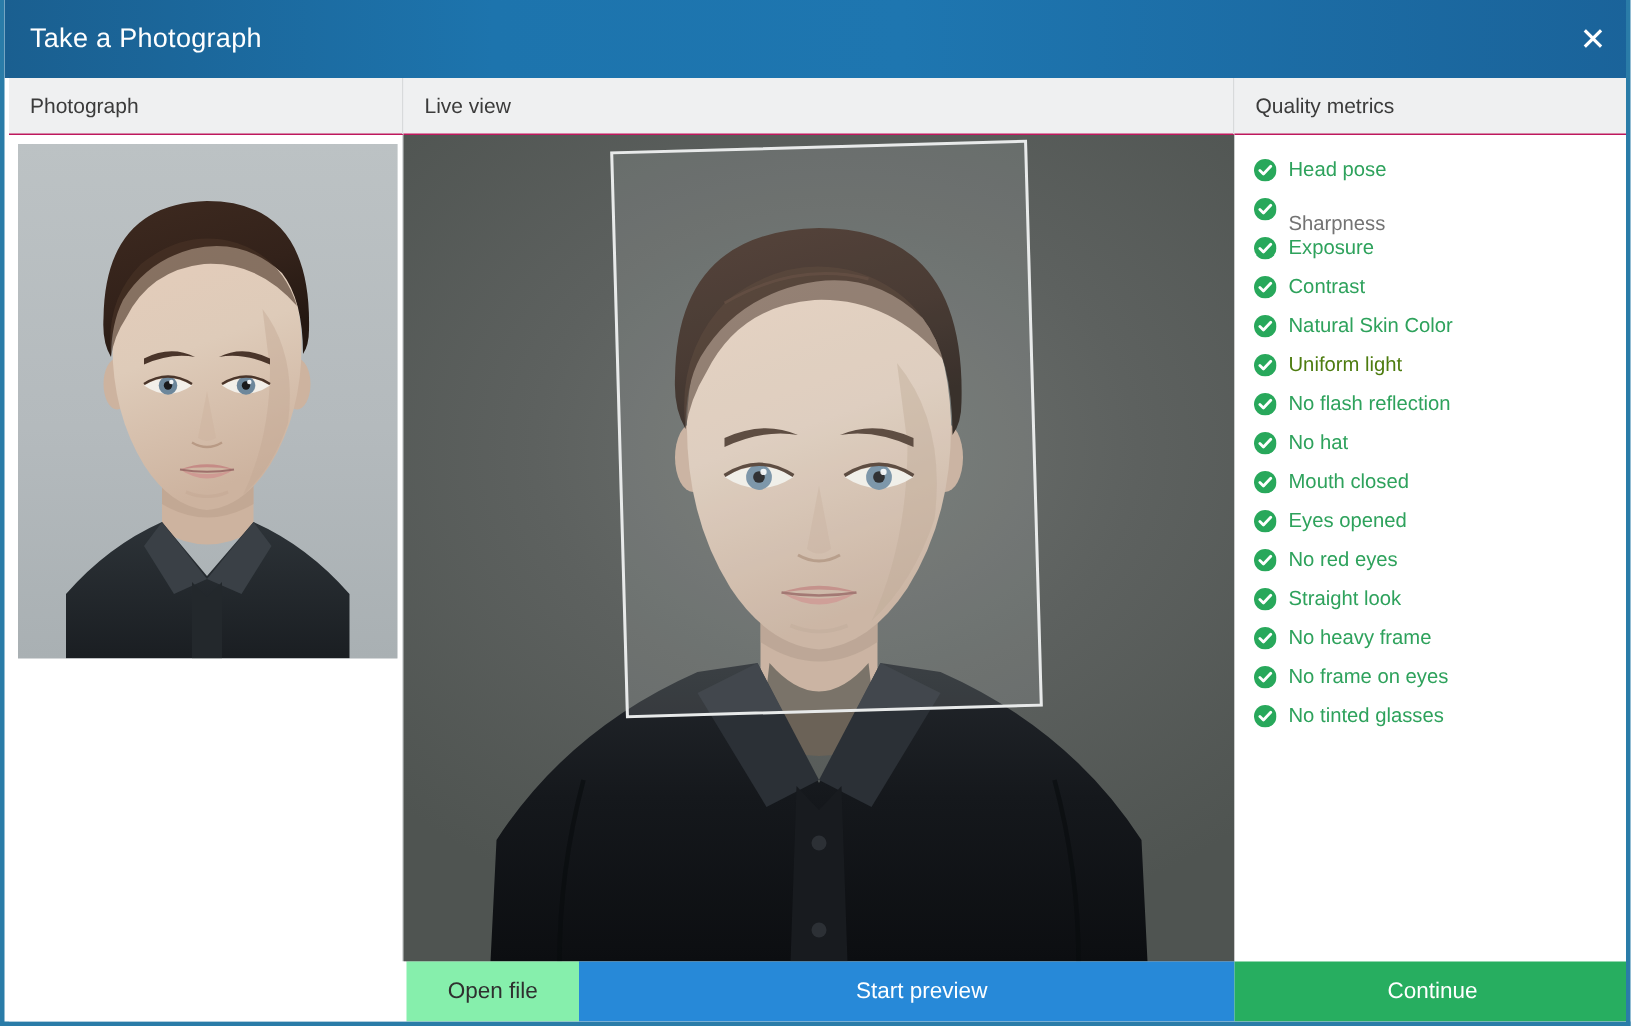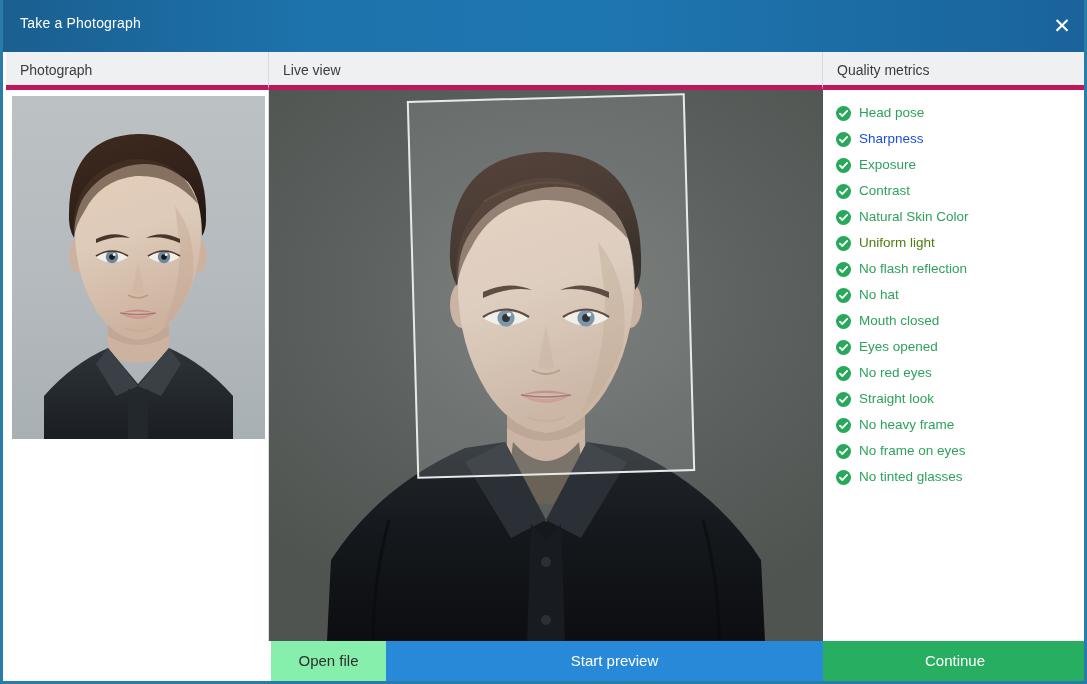--- a/index.html
+++ b/index.html
@@ -33,21 +33,21 @@
     position: absolute;
     left: 0; top: 0;
     width: 1087px;
     height: 52px;
     background: linear-gradient(to right, #1a5f90 0%, #1d74ad 30%, #1e76b0 55%, #1a639a 100%);
   }
   #title-text {
     position: absolute;
     left: 17px;
     top: 15px;
-    font-size: 14px;
+    font-size: 18px;
     color: #ffffff;
     letter-spacing: 0.2px;
   }
   #close-button {
     position: absolute;
     right: 0; top: 0;
     width: 56px;
     height: 52px;
     cursor: pointer;
   }
@@ -62,21 +62,21 @@
     font-weight: bold;
     font-family: "DejaVu Sans", sans-serif;
   }
 
   
   .col-header {
     position: absolute;
     top: 52px;
     height: 38px;
     background: #eff0f1;
-    border-bottom: 5px solid #be185d;
+    border-bottom: 1px solid #be185d;
     box-sizing: border-box;
   }
   .col-header .hdr-label {
     position: absolute;
     left: 14px;
     top: 10px;
     font-size: 14px;
     color: #3b3b3b;
   }
   #hdr-photo { left: 3px;   width: 263px; border-right: 1px solid #d8dadb; }
@@ -387,21 +387,21 @@
             <circle cx="8" cy="8" r="8" fill="#28a85b"></circle>
             <path d="M4.2 8.2 L6.7 10.7 L11.9 5.2" stroke="#ffffff" stroke-width="2" fill="none" stroke-linecap="round" stroke-linejoin="round"></path>
           </svg>
           <span class="metric-label" style="color: rgb(46, 162, 92);">Head pose</span>
         </div>
         <div class="metric-row">
           <svg class="check-icon" viewBox="0 0 16 16">
             <circle cx="8" cy="8" r="8" fill="#28a85b"></circle>
             <path d="M4.2 8.2 L6.7 10.7 L11.9 5.2" stroke="#ffffff" stroke-width="2" fill="none" stroke-linecap="round" stroke-linejoin="round"></path>
           </svg>
-          <span class="metric-label" style="color: #1d4ed8;">Sharpness</span>
+          <span class="metric-label" style="color: #737373; margin-top: 10px;">Sharpness</span>
         </div>
         <div class="metric-row">
           <svg class="check-icon" viewBox="0 0 16 16">
             <circle cx="8" cy="8" r="8" fill="#28a85b"></circle>
             <path d="M4.2 8.2 L6.7 10.7 L11.9 5.2" stroke="#ffffff" stroke-width="2" fill="none" stroke-linecap="round" stroke-linejoin="round"></path>
           </svg>
           <span class="metric-label" style="color: rgb(46, 162, 92);">Exposure</span>
         </div>
         <div class="metric-row">
           <svg class="check-icon" viewBox="0 0 16 16">

